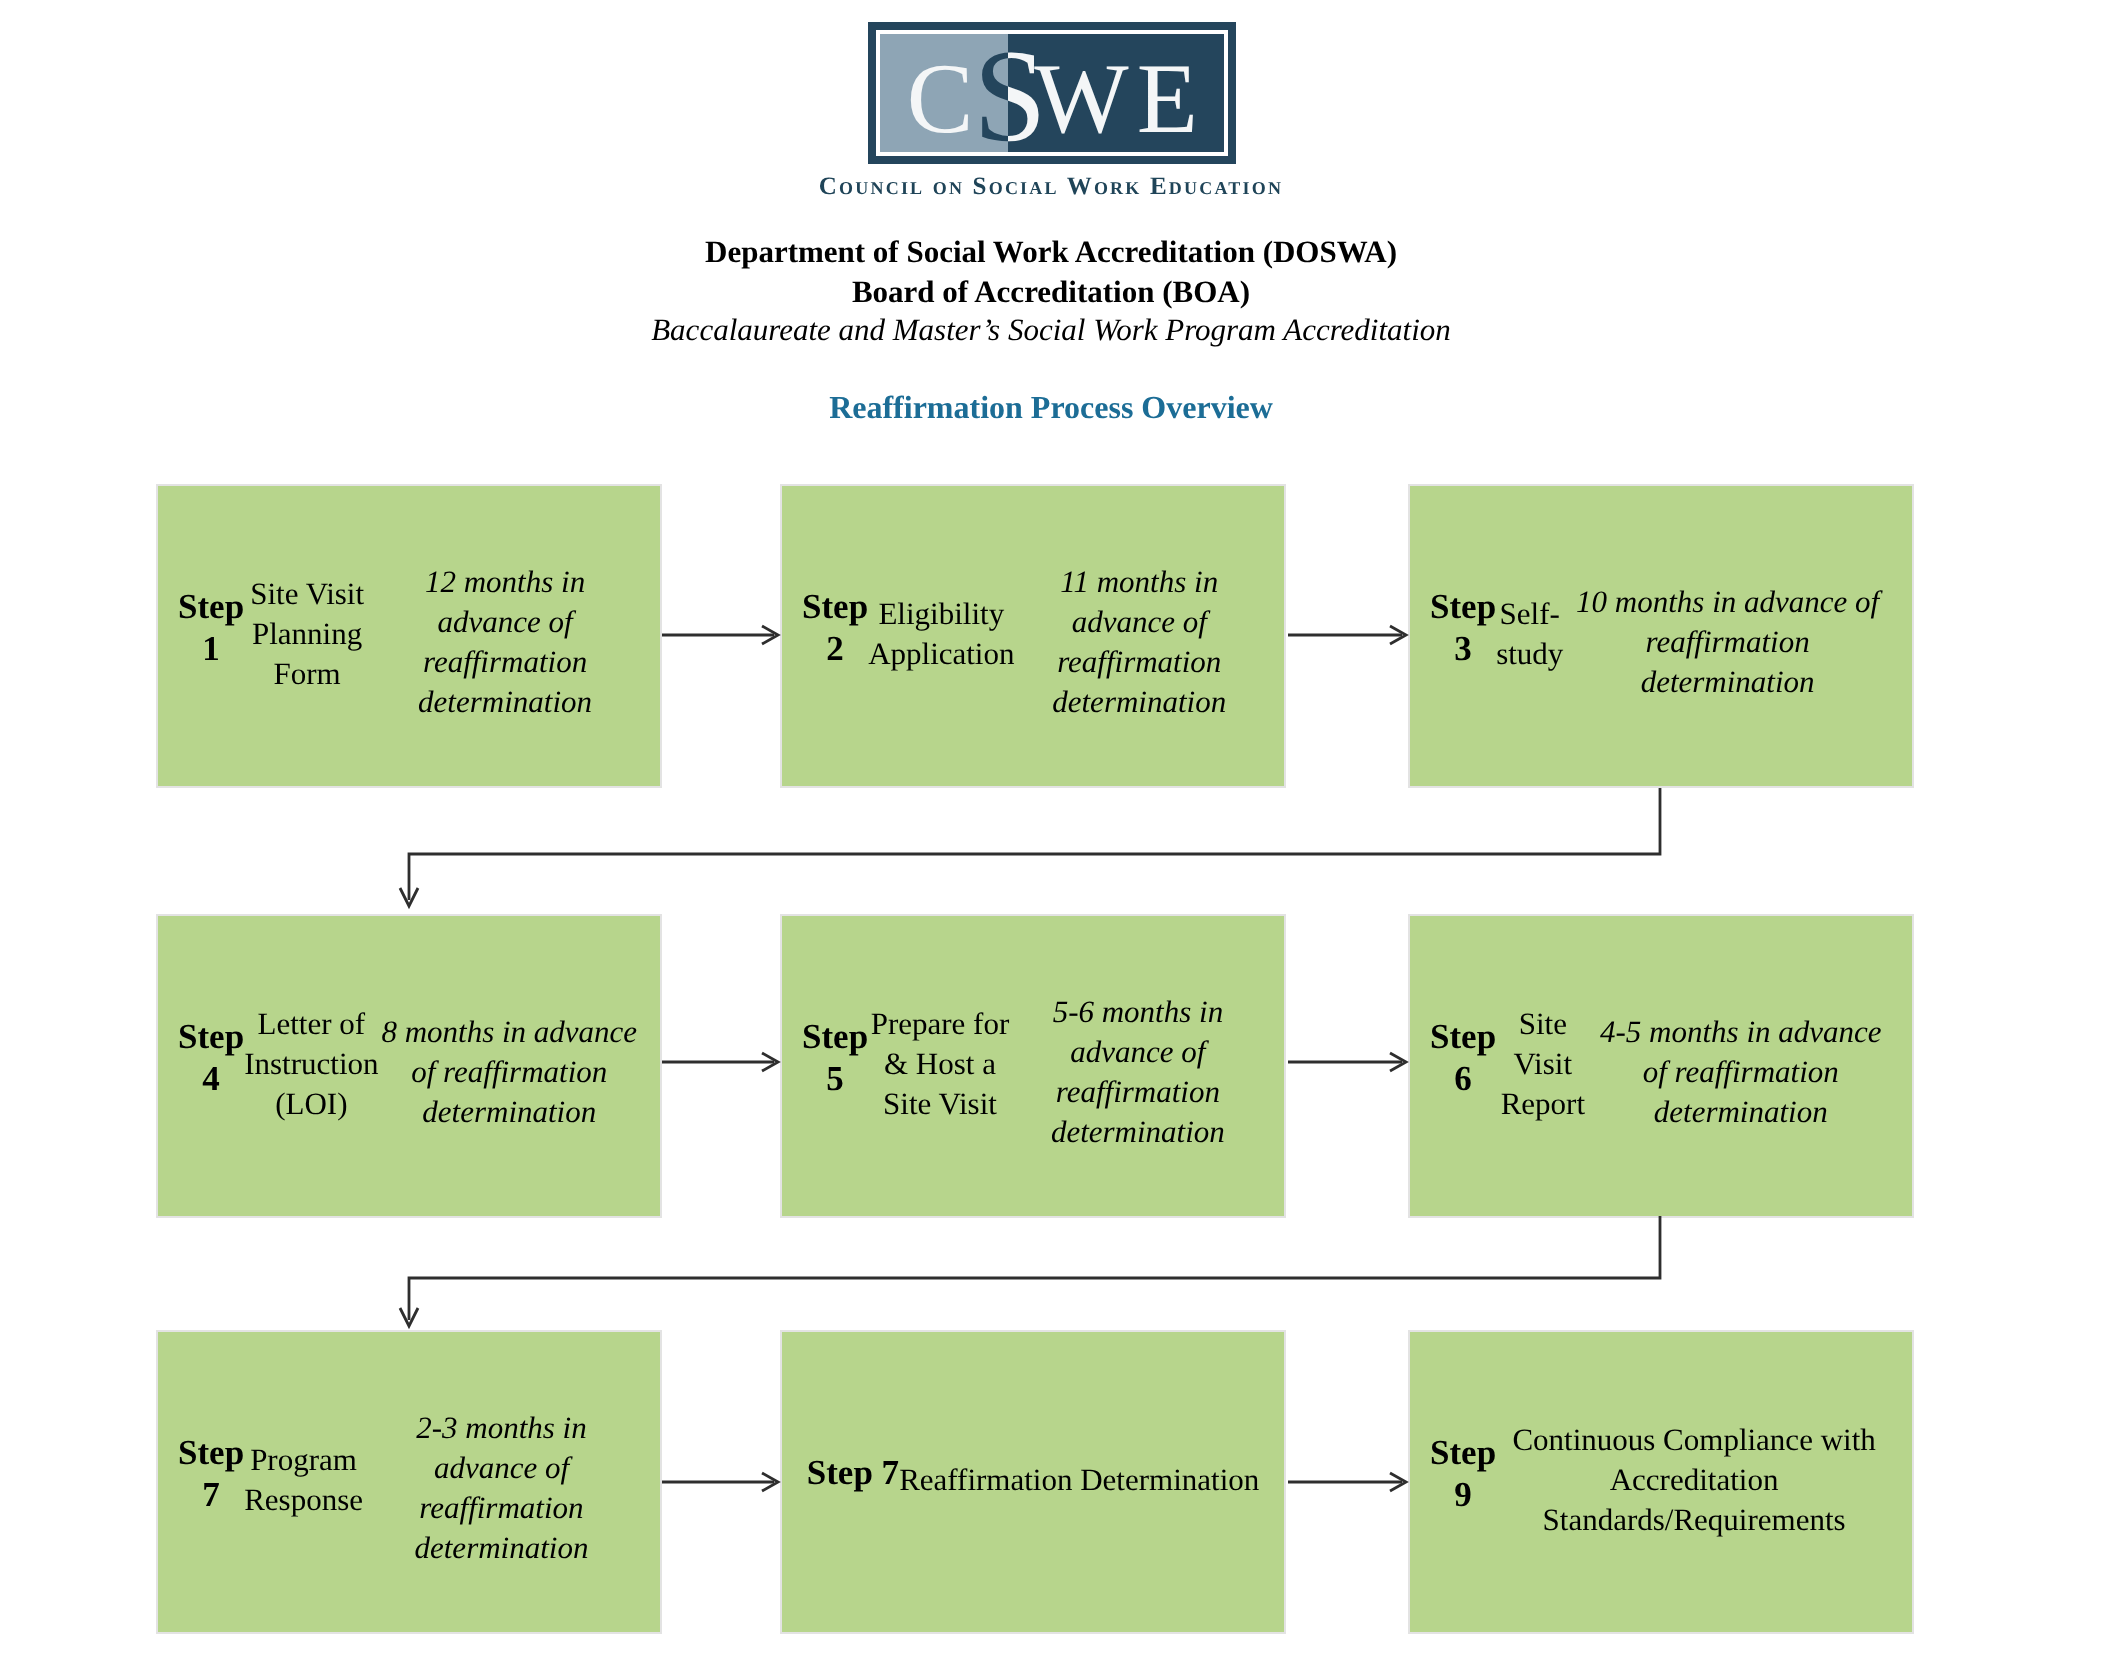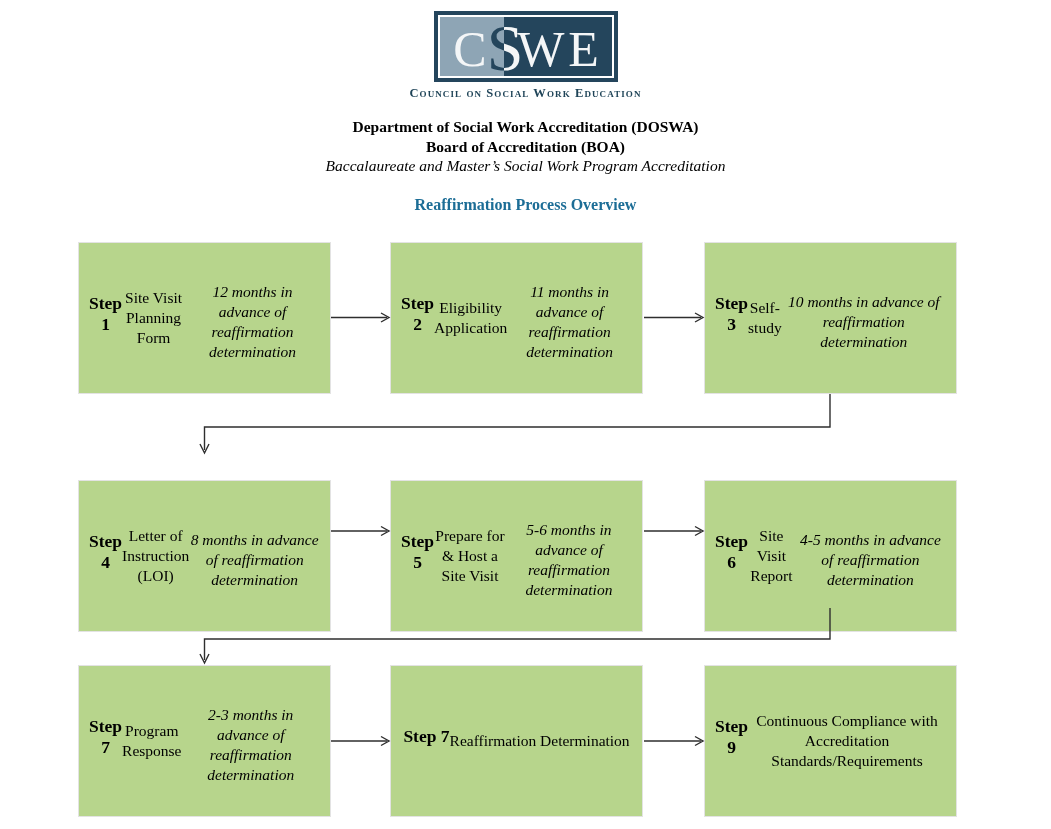--- a/index.html
+++ b/index.html
@@ -22,21 +22,21 @@
   
   .step{position:absolute;width:253px;height:152px;background:#b7d58c;border:1px solid #e3e3e3;
     box-sizing:border-box;display:flex;flex-direction:row;justify-content:center;align-items:center;
     text-align:center;padding:6px 10px;}
   .step .t{font-weight:bold;font-size:17.5px;margin-bottom:9px;}
   .step .l{font-size:15.5px;line-height:20px;}
   .step .m{font-style:italic;font-size:15.5px;line-height:20px;margin-top:7px;}
   .step .m:empty{display:none;}
 
   .c1{left:78px;}  .c2{left:390px;} .c3{left:704px;}
-  .r1{top:242px;}  .r2{top:480px;}  .r3{top:665px;}
+  .r1{top:242px;}  .r2{top:457px;}  .r3{top:665px;}
 
   .connectors{position:absolute;left:0;top:0;width:1051px;height:829px;pointer-events:none;}
 </style>
 </head>
 <body>
 
 <div class="page">
 
   <svg class="logo-svg" viewBox="0 0 184 71">
     <rect x="0" y="0" width="184" height="71" fill="#24455c"></rect>

